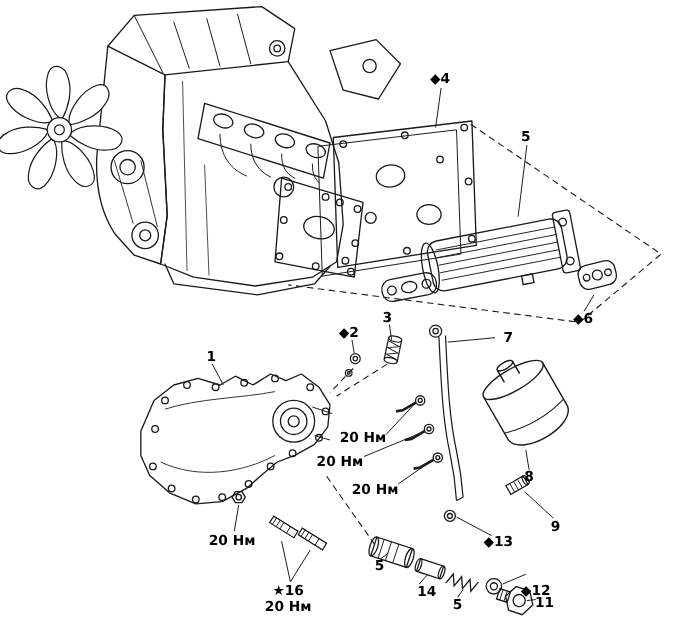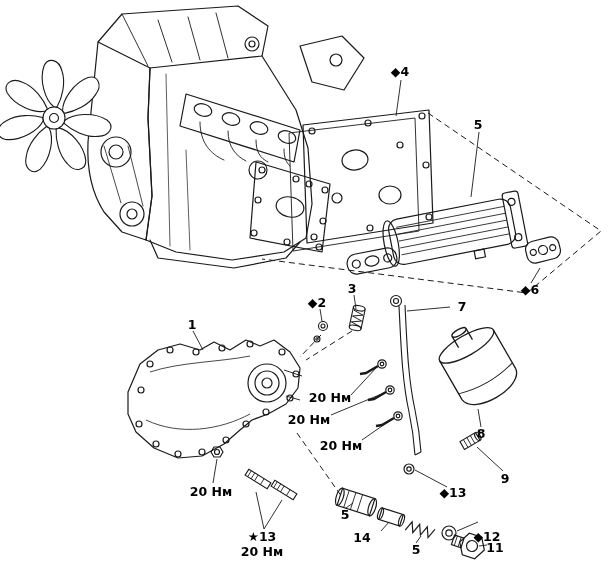--- a/index.html
+++ b/index.html
@@ -312,23 +312,23 @@
 <div class="lbl" style="left:400px;top:71px">◆4</div>
 <div class="lbl" style="left:478px;top:124px">5</div>
 <div class="lbl" style="left:530px;top:289px">◆6</div>
 <div class="lbl" style="left:462px;top:306px">7</div>
 <div class="lbl" style="left:481px;top:433px">8</div>
 <div class="lbl" style="left:505px;top:478px">9</div>
 <div class="lbl" style="left:453px;top:492px">◆13</div>
 <div class="lbl" style="left:495px;top:547px">11</div>
 <div class="lbl" style="left:487px;top:536px">◆12</div>
 <div class="lbl" style="left:416px;top:549px">5</div>
-<div class="lbl" style="left:362px;top:537px">14</div>
+<div class="lbl" style="left:388px;top:537px">14</div>
 <div class="lbl" style="left:345px;top:514px">5</div>
-<div class="lbl" style="left:262px;top:536px">★13</div>
+<div class="lbl" style="left:262px;top:536px">★16</div>
 
 <div class="lbl" style="left:330px;top:397px">20 Нм</div>
 <div class="lbl" style="left:309px;top:419px">20 Нм</div>
 <div class="lbl" style="left:341px;top:445px">20 Нм</div>
 <div class="lbl" style="left:211px;top:491px">20 Нм</div>
 <div class="lbl" style="left:262px;top:551px">20 Нм</div>
 
 </div>
 
 </body></html>

